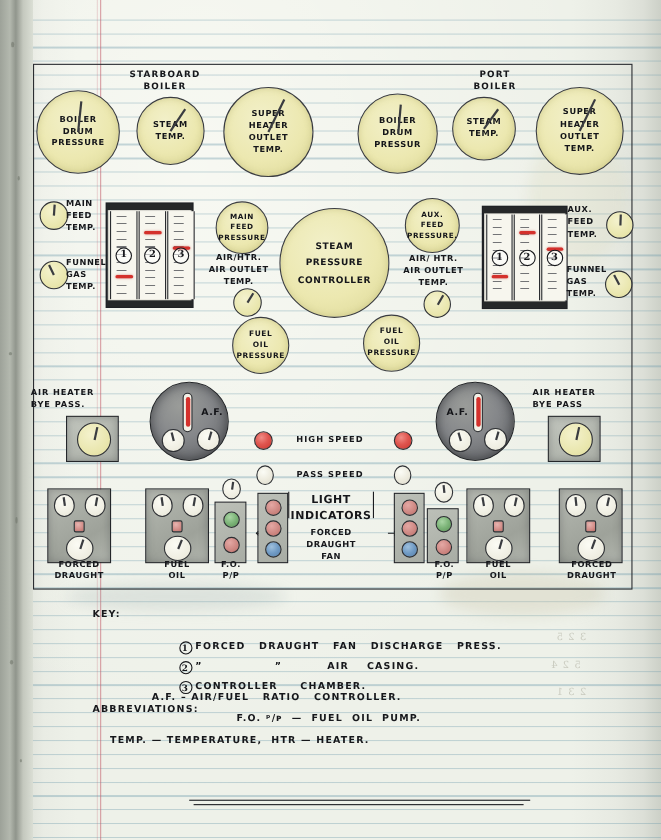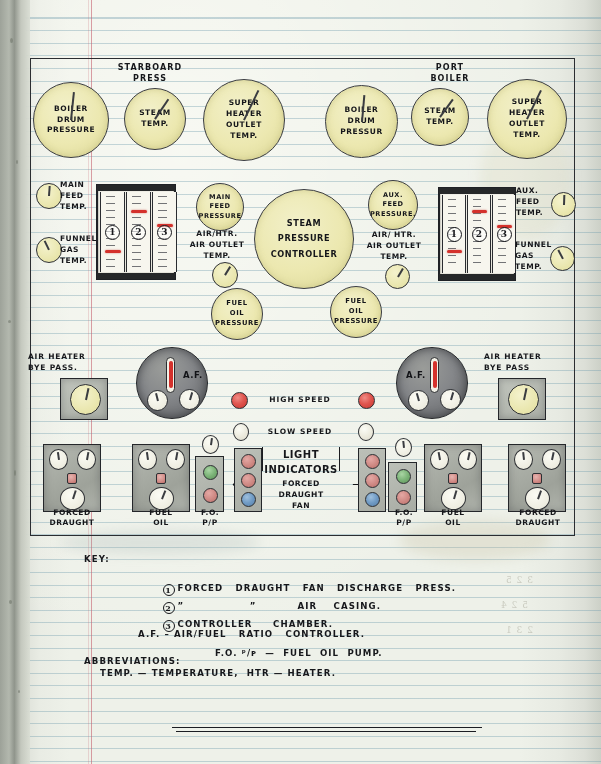--- a/index.html
+++ b/index.html
@@ -244,21 +244,21 @@
   <div class="blotch" style="left:60px;top:530px;width:200px;height:25px;background:rgba(150,170,170,.22);"></div>
   <div class="blotch" style="left:480px;top:120px;width:90px;height:120px;background:rgba(205,200,160,.18);"></div>
 
   <div class="ghost" style="left:505px;top:575px;">3 2 5</div>
   <div class="ghost" style="left:500px;top:600px;">5 2 4</div>
   <div class="ghost" style="left:505px;top:625px;">2 3 1</div>
 
   <div id="diagram-frame"></div>
 
   <div class="hdr" style="left:95px;top:62px;width:110px;white-space:pre-line;">STARBOARD
-PRESS</div>
+BOILER</div>
   <div class="hdr" style="left:395px;top:62px;width:110px;white-space:pre-line;">PORT
 BOILER</div>
 
   <div class="gauge" style="left:33px;top:82px;width:76px;height:76px;">
     <div class="lbl" style="white-space:pre-line;">BOILER
 DRUM
 PRESSURE</div>
     <div class="needle" style="height:28px; transform:rotate(6deg);"></div>
   </div>
 
@@ -448,21 +448,21 @@
     <div class="dial" style="left:9px;top:5px;width:31px;height:31px;background:radial-gradient(circle at 40% 34%, #f4f2cd 0%, #e9e6ad 65%, #ddd99c 100%);">
       <div class="needle" style="height:12px; transform:rotate(12deg);"></div>
     </div>
   </div>
 
   <div class="lamp red" style="left:231px;top:392px;width:17px;height:17px;"></div>
   <div class="freetext" style="left:252px;top:395px;width:96px;letter-spacing:1px;">HIGH    SPEED</div>
   <div class="lamp red" style="left:358px;top:392px;width:17px;height:17px;"></div>
 
   <div class="lamp clear" style="left:233px;top:423px;width:16px;height:18px;"></div>
-  <div class="freetext" style="left:252px;top:427px;width:96px;letter-spacing:1px;">SLOW    SPEED</div>
+  <div class="freetext" style="left:252px;top:427px;width:96px;letter-spacing:1px;">PASS    SPEED</div>
   <div class="lamp clear" style="left:358px;top:423px;width:16px;height:18px;"></div>
 
   <div class="bracket" style="left:262px;top:447px;width:78px;height:24px;"></div>
   <div class="freetext" style="left:262px;top:448px;width:78px;white-space:pre-line;font-size:10px;">LIGHT
 INDICATORS</div>
 
   <div class="arrowtxt" style="left:232px;top:478px;">←</div>
   <div class="freetext" style="left:249px;top:478px;width:104px;white-space:pre-line;font-size:7.6px;">FORCED
 DRAUGHT
 FAN</div>
@@ -568,20 +568,20 @@
     </div>
     <div class="keyline" style="left:138px;top:43px;">
       <span class="circnum">2</span><span>”                ”          AIR    CASING.</span>
     </div>
     <div class="keyline" style="left:138px;top:61px;">
       <span class="circnum">3</span><span>CONTROLLER     CHAMBER.</span>
     </div>
 
     <div class="keyline" style="left:138px;top:81px;">A.F. – AIR/FUEL   RATIO   CONTROLLER.</div>
 
-    <div class="keyline" style="left:84px;top:108px;">ABBREVIATIONS:</div>
+    <div class="keyline" style="left:84px;top:92px;">ABBREVIATIONS:</div>
     <div class="keyline" style="left:215px;top:100px;">F.O. ᵖ/ᴘ  —  FUEL  OIL  PUMP.</div>
     <div class="keyline" style="left:100px;top:120px;">TEMP. — TEMPERATURE,  HTR — HEATER.</div>
   </div>
 
   <div id="title-underline"></div>
   <div id="title-underline2"></div>
 </div>
 
 </body></html>

